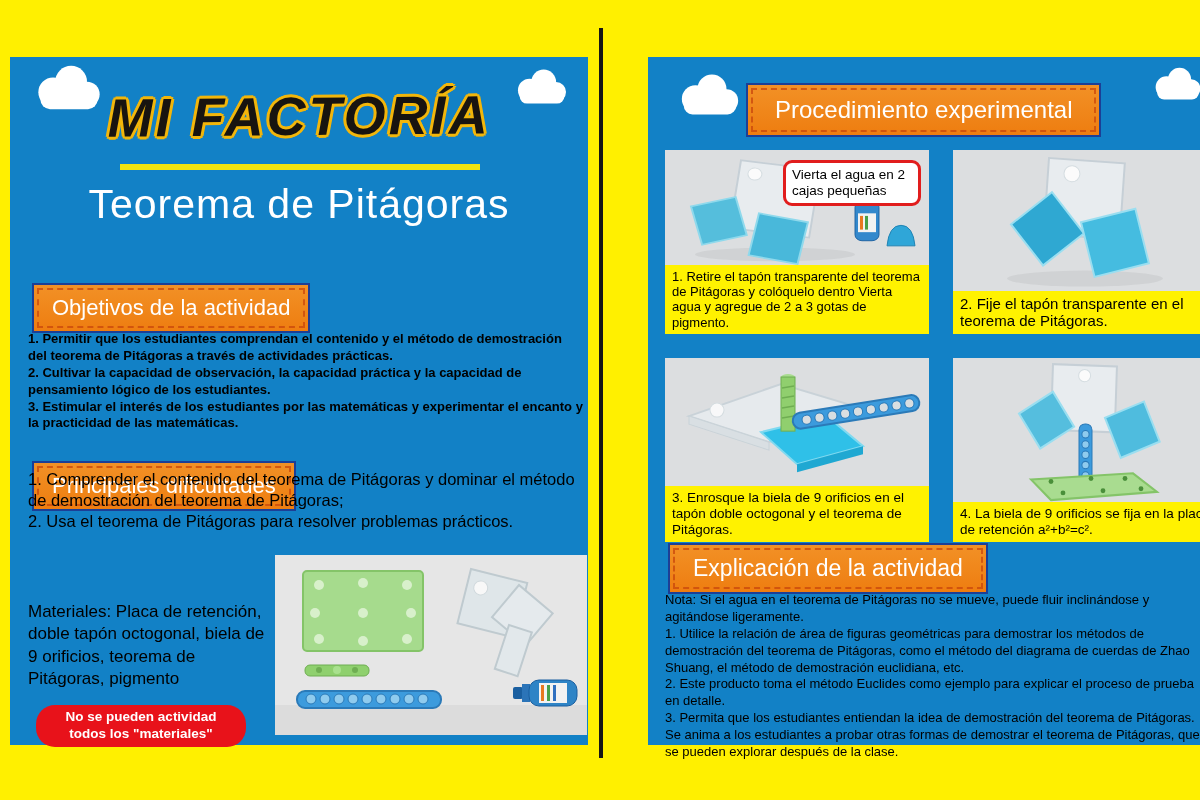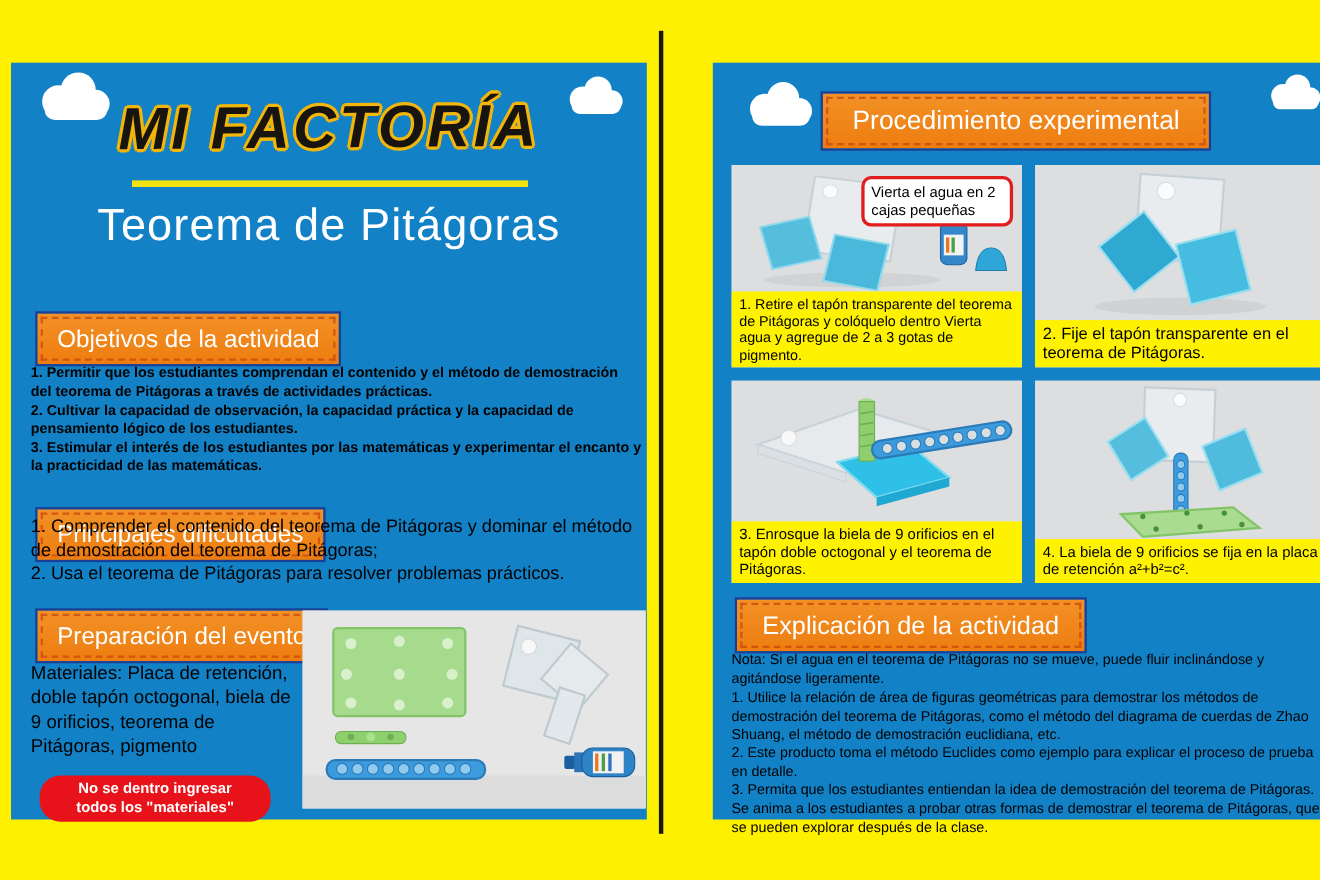--- a/index.html
+++ b/index.html
@@ -40,21 +40,21 @@
 
   .warning-pill { position:absolute; left:26px; top:648px; width:210px; padding:4px 6px;
     background:#E8121A; border-radius:19px; color:#fff; font-size:13.5px; font-weight:bold;
     text-align:center; line-height:1.25; white-space:pre-line; }
 
   .photo { position:absolute; background:#E4E4E4; }
   #materials-photo { left:265px; top:498px; width:312px; height:180px; }
 
   
   .steps-grid { position:absolute; left:17px; top:93px; width:536px; height:376px;
-    display:grid; grid-template-columns:264px 264px; grid-template-rows:184px 184px; gap:12px; }
+    display:grid; grid-template-columns:264px 264px; grid-template-rows:184px 184px; gap:24px; }
   .step-card { position:relative; background:#DCDEE0; display:flex; flex-direction:column; overflow:hidden; }
   .step-photo { flex:1 1 auto; min-height:0; }
   .step-photo svg { display:block; width:100%; height:100%; }
   .step-caption { flex:0 0 auto; background:#FFF200; color:#000; padding:4px 7px; line-height:1.18; }
   .cap-sm { font-size:13px; }
   .cap-md { font-size:13.5px; }
   .cap-lg { font-size:15px; }
   .callout { position:absolute; top:10px; right:8px; width:138px; background:#FFFFFF;
     border:3px solid #E11D1D; border-radius:9px; padding:4px 6px; font-size:13.5px; color:#000;
     line-height:1.2; text-align:left; }
@@ -95,26 +95,23 @@
     <div class="body-text" id="objetivos-body">1. Permitir que los estudiantes comprendan el contenido y el método de demostración del teorema de Pitágoras a través de actividades prácticas.
 2. Cultivar la capacidad de observación, la capacidad práctica y la capacidad de pensamiento lógico de los estudiantes.
 3. Estimular el interés de los estudiantes por las matemáticas y experimentar el encanto y la practicidad de las matemáticas.</div>
 
     <div class="hdr hdr-left" style="left:22px; top:364px;margin-top:40px;">
       <span class="hdr-inner">Principales dificultades</span>
     </div>
     <div class="body-text" id="dificultades-body">1. Comprender el contenido del teorema de Pitágoras y dominar el método de demostración del teorema de Pitágoras;
 2. Usa el teorema de Pitágoras para resolver problemas prácticos.</div>
 
-    <div class="hdr hdr-left" style="left:22px; top:496px;">
-      <span class="hdr-inner">Preparación del evento</span>
-    </div>
     <div class="body-text" id="materiales-body">Materiales: Placa de retención, doble tapón octogonal, biela de 9 orificios, teorema de Pitágoras, pigmento</div>
 
-    <div class="warning-pill">No se dentro ingresar
+    <div class="warning-pill">No se pueden actividad
 todos los "materiales"</div>
 
     <div class="photo" id="materials-photo">
       <svg width="312" height="180" viewBox="0 0 312 180">
         <rect x="0" y="0" width="312" height="180" fill="#E6E6E6"></rect>
         <rect x="0" y="150" width="312" height="30" fill="#DCDCDC"></rect>
 
         <g>
           <rect x="28" y="16" width="120" height="80" rx="4" fill="#A6DB8D" stroke="#84C468" stroke-width="2"></rect>
           <g fill="#D8F0CB">

